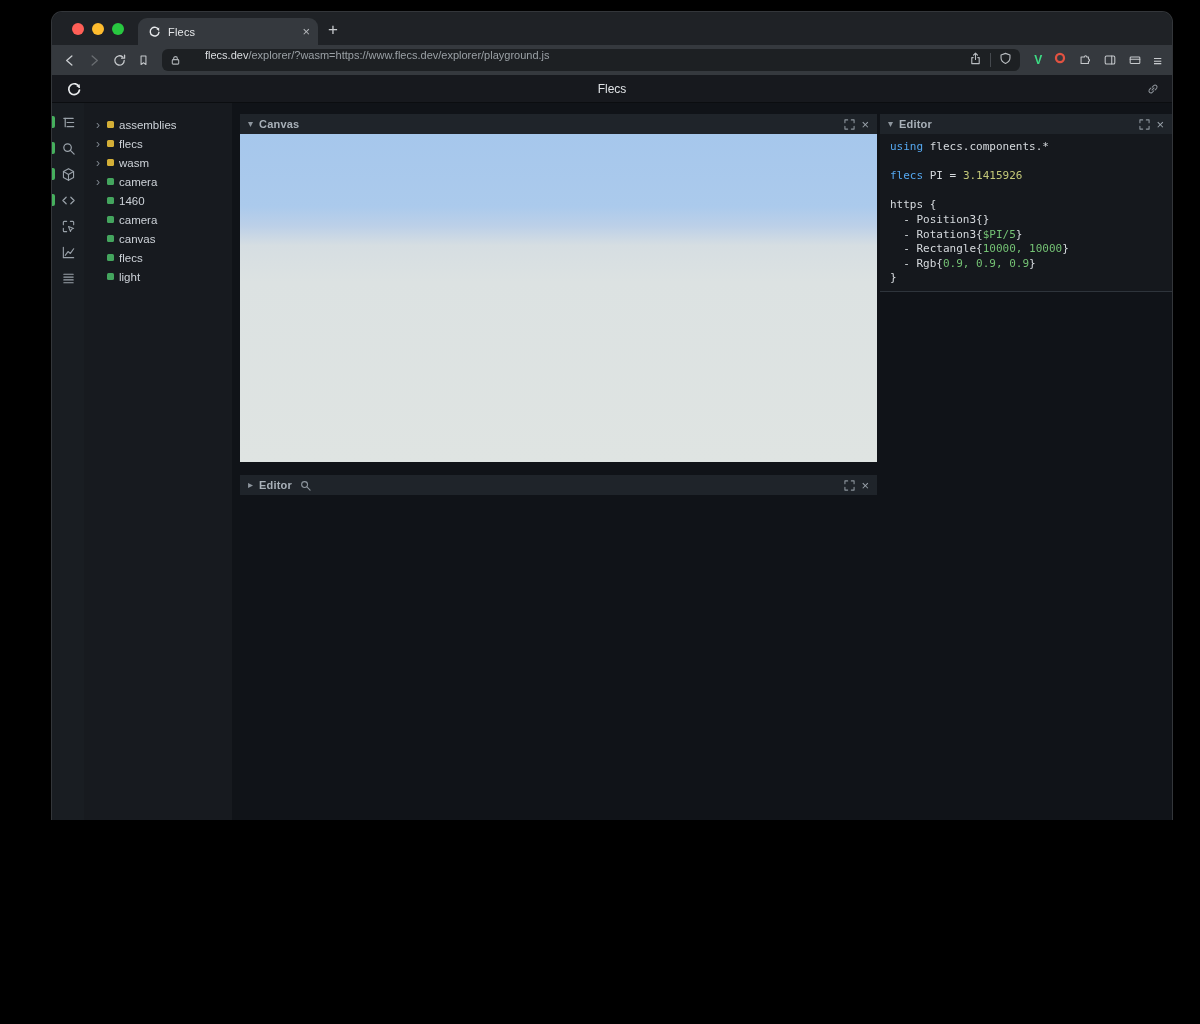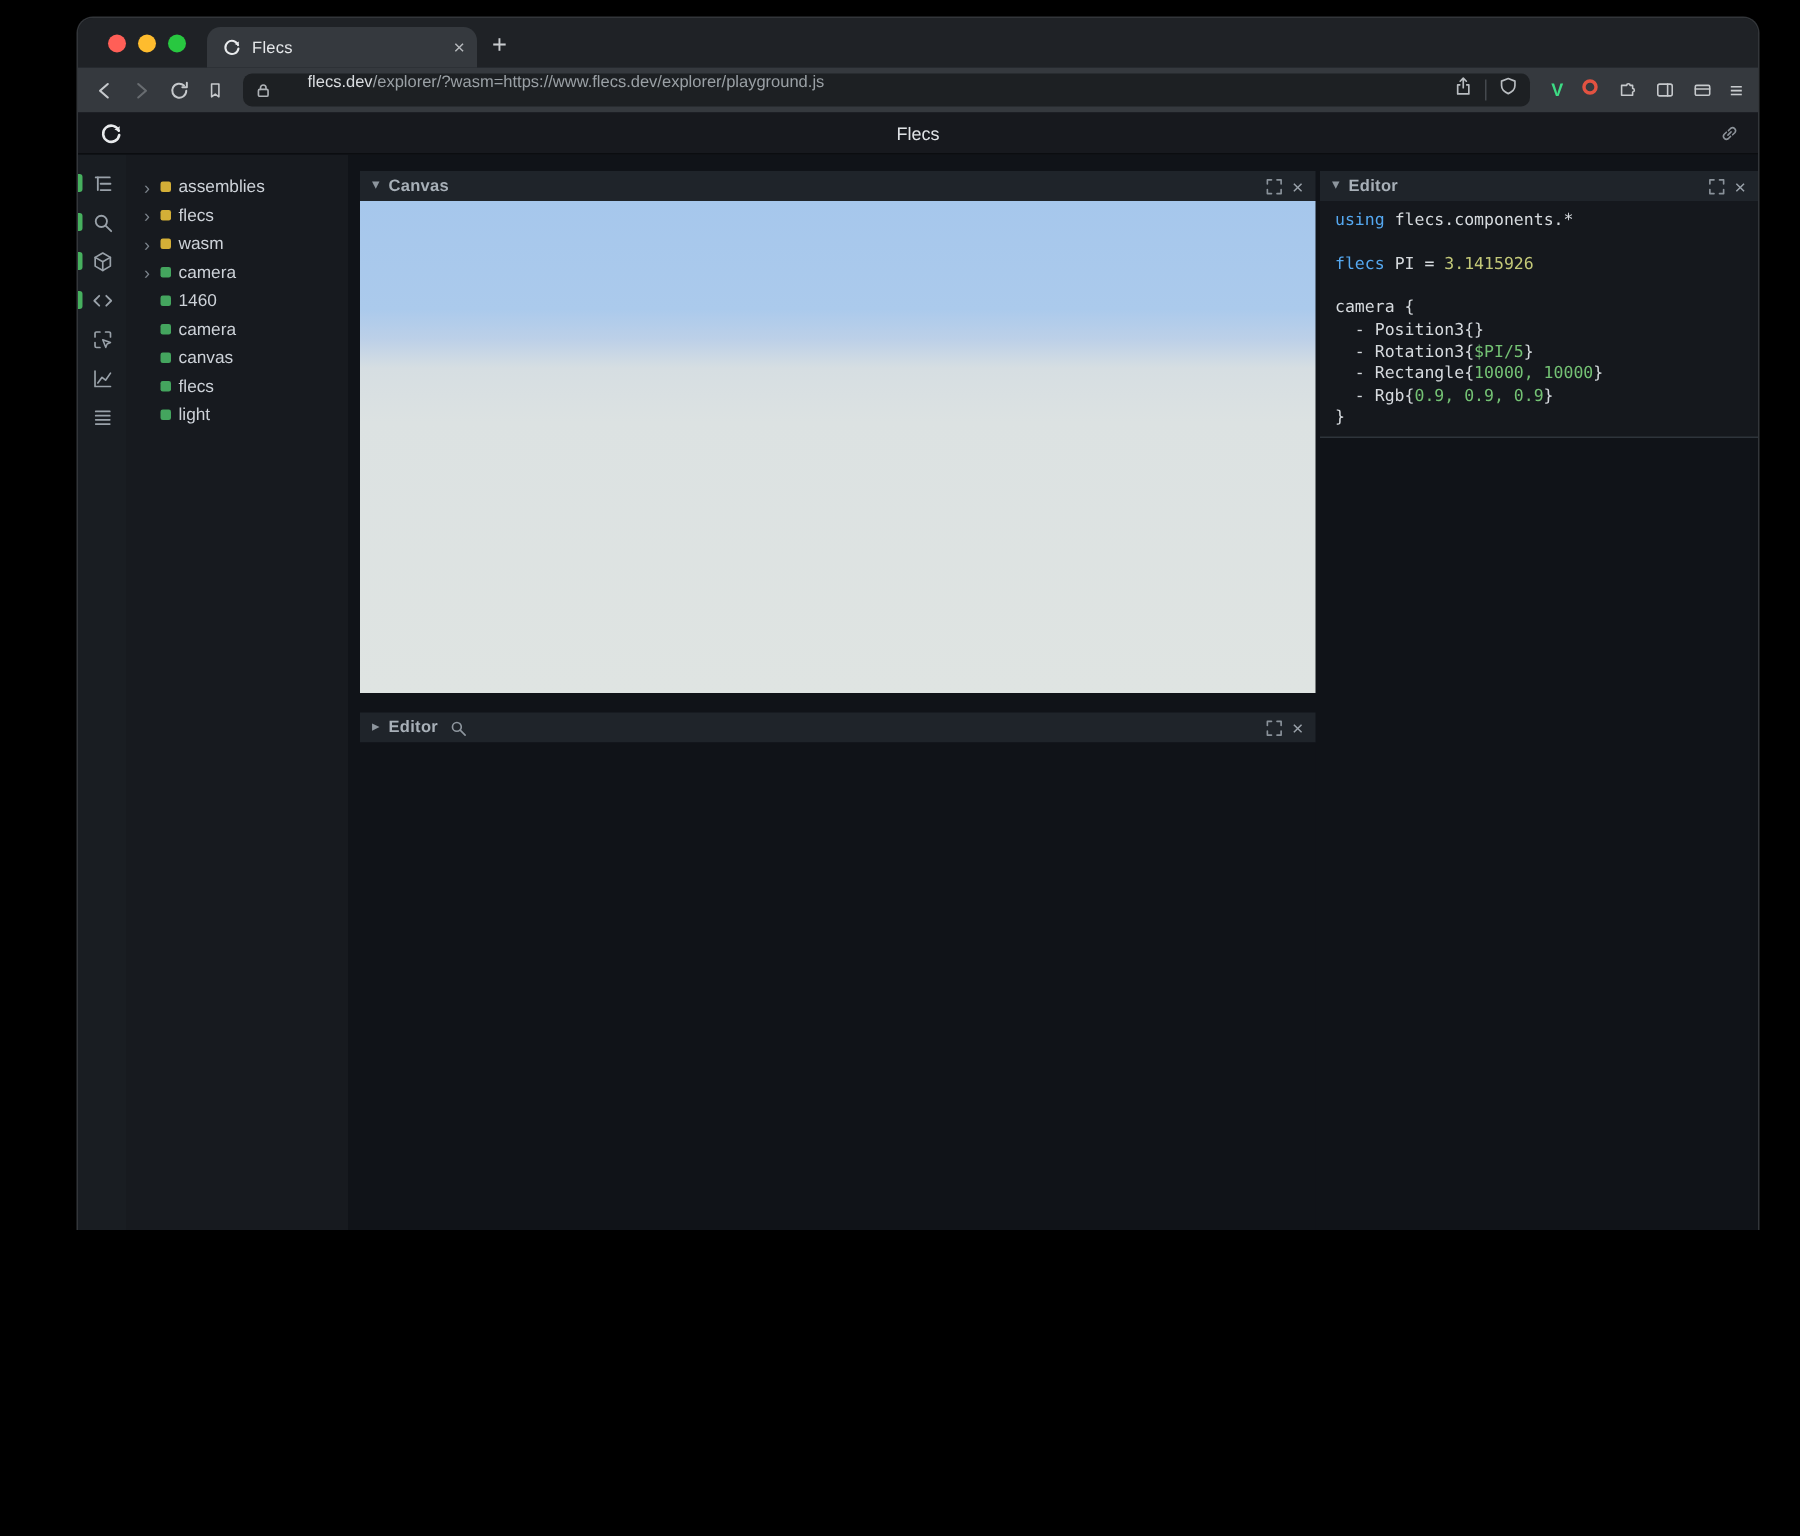--- a/index.html
+++ b/index.html
@@ -346,21 +346,21 @@
                 <path d="M1 4V1h3M8 1h3v3M11 8v3H8M4 11H1V8" fill="none" stroke="currentColor" stroke-width="1.2"></path>
               </svg>
           </span>
           <span class="ph-close">×</span>
         </div>
         <div class="editor-code">
             <div class="code-line"><span class="tok-kw">using </span><span class="tok-tx">flecs.components.*</span></div>
             <div class="code-line">&nbsp;</div>
             <div class="code-line"><span class="tok-kw">flecs </span><span class="tok-tx">PI = </span><span class="tok-ny">3.1415926</span></div>
             <div class="code-line">&nbsp;</div>
-            <div class="code-line"><span class="tok-tx">camera {</span></div>
+            <div class="code-line"><span class="tok-tx">https {</span></div>
             <div class="code-line"><span class="tok-tx">  - Position3{}</span></div>
             <div class="code-line"><span class="tok-tx">  - Rotation3{</span><span class="tok-nm">$PI/5</span><span class="tok-tx">}</span></div>
             <div class="code-line"><span class="tok-tx">  - Rectangle{</span><span class="tok-nm">10000, 10000</span><span class="tok-tx">}</span></div>
             <div class="code-line"><span class="tok-tx">  - Rgb{</span><span class="tok-nm">0.9, 0.9, 0.9</span><span class="tok-tx">}</span></div>
             <div class="code-line"><span class="tok-tx">}</span></div>
           </div>
         <div class="editor-rest"></div>
       </div>
 
     </div>

